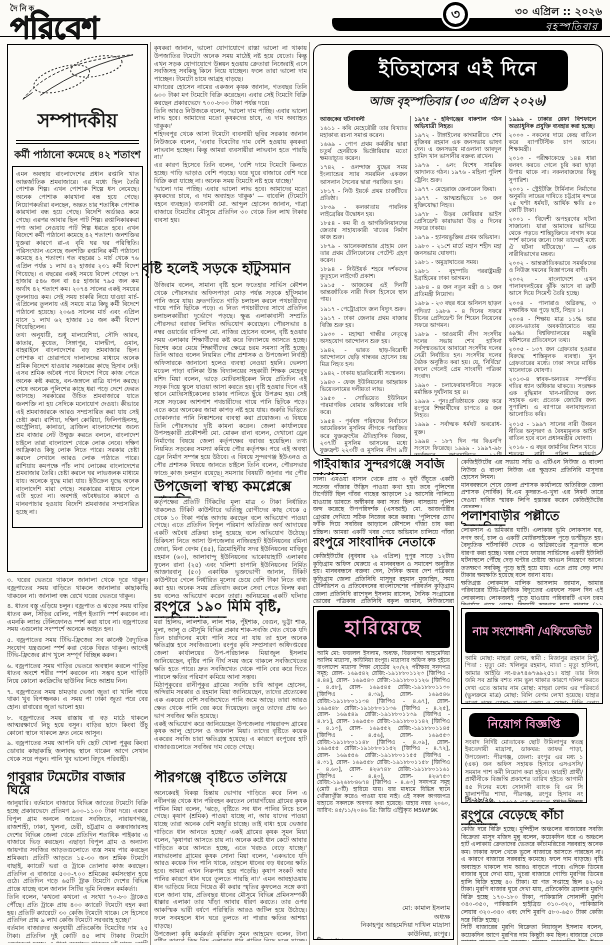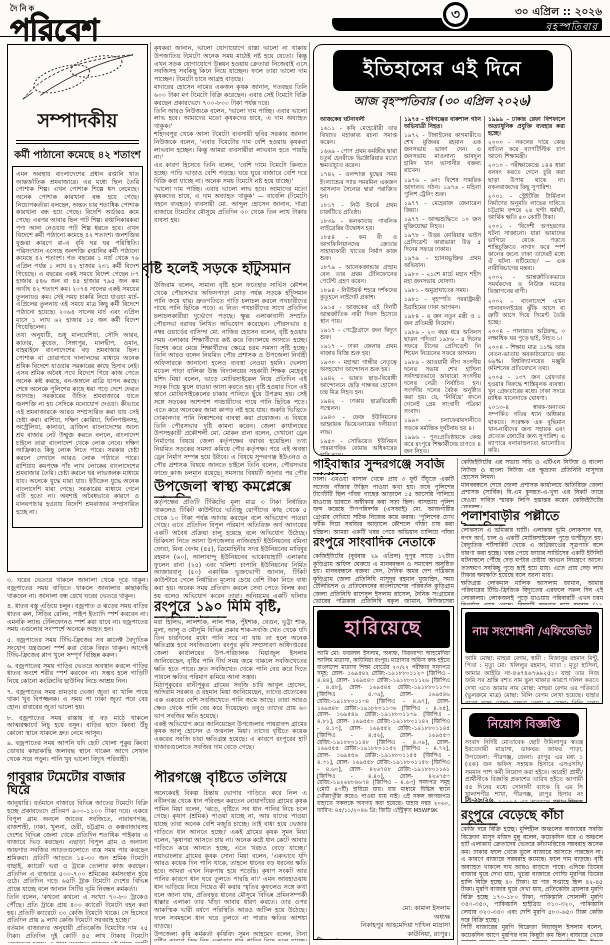--- a/index.html
+++ b/index.html
@@ -3,21 +3,21 @@
 <meta charset="utf-8">
 <style>
   html,body{margin:0;padding:0;background:#8d8d8d;}
   .page{position:relative;width:610px;height:945px;margin:0 auto;background:#fcfbf7;color:#161616;
         font-family:"DejaVu Sans","Liberation Sans",sans-serif;overflow:hidden;}
   .abs{position:absolute;box-sizing:border-box;overflow:hidden;}
   
   .masthead{left:10px;top:2px;width:140px;height:40px;}
   .mast-daily{font-size:8px;font-weight:bold;letter-spacing:2px;}
   .mast-title{font-size:30px;font-weight:900;letter-spacing:-1px;line-height:1.0;
-              font-family:Liberation Sans, sans-serif;text-shadow:0.6px 0 #000,0 0.6px #000;}
+              font-family:Liberation Mono, monospace;text-shadow:0.6px 0 #000,0 0.6px #000;}
   .header-band{left:332px;top:18px;width:270px;height:13px;background:#000;border-radius:2px 2px 2px 8px;}
   .page-circle{left:443px;top:2px;width:25px;height:25px;border:3px solid #000;border-radius:50%;
                background:#fff;box-shadow:0 0 0 2px #fff;display:flex;align-items:center;justify-content:center;
                font-size:14px;font-weight:900;z-index:3;}
   .header-date{right:8px;top:4px;position:absolute;font-size:10.5px;font-weight:bold;}
   .weekday{right:12px;top:18.5px;position:absolute;color:#fff;font-style:italic;font-weight:normal;
            font-family:"DejaVu Serif","Liberation Serif",serif;font-size:10px;z-index:4;letter-spacing:1px;}
   .header-rule{left:0;top:36px;width:610px;border-top:1.6px solid #000;}
   
   .vrule{width:1px;background:#9a958c;}
@@ -25,21 +25,21 @@
   .jtext{white-space:pre-line;text-align:justify;font-size:6.2px;line-height:1.26;color:#1c1c1c;}
   .headline{font-weight:900;color:#0d0d0d;line-height:1.05;}
   
   .editorial-box{left:7px;top:44px;width:141px;height:528px;border:1.6px solid #000;padding:4px 4px 3px;}
   .quill{display:block;margin:0 auto;}
   .ed-title{font-size:19px;font-weight:900;text-align:center;border-bottom:4px double #000;padding-bottom:2px;margin:1px 4px 3px;}
   .ed-head{font-size:12.5px;font-weight:900;text-align:center;border-bottom:1px solid #000;padding-bottom:3px;margin:0 2px;}
   .ed-sub{font-size:10px;font-weight:900;text-align:center;margin:3px 0 2px;}
   .ed-bodybox{border:1px solid #000;padding:3px;height:354px;overflow:hidden;}
   
-  .history-box{left:313px;top:44px;width:259px;height:412px;border:1.6px solid #000;border-radius:9px;padding:4px 3px 3px;background:#fcfbf7;}
+  .history-box{left:313px;top:44px;width:290px;height:412px;border:1.6px solid #000;border-radius:9px;padding:4px 3px 3px;background:#fcfbf7;}
   .history-title{margin:1px auto 2px;width:220px;background:#000;color:#fff;border-radius:7px;text-align:center;
                  font-size:19px;font-weight:900;padding:4px 0 5px;letter-spacing:1px;}
   .history-sub{text-align:center;font-size:11.5px;font-weight:900;font-style:italic;margin:2px 0 4px;}
   .history-cols{display:flex;height:352px;overflow:hidden;}
   .history-col{flex:1;padding:0 3px;font-size:5.8px;line-height:1.22;text-align:justify;overflow:hidden;}
   .history-col + .history-col{border-left:1px solid #777;}
   .hist-entry{margin-bottom:2px;}
   .hist-entry:first-child{font-weight:bold;}
   
   .tip-item{margin-bottom:2.5px;font-size:6.2px;line-height:1.26;text-align:justify;}

